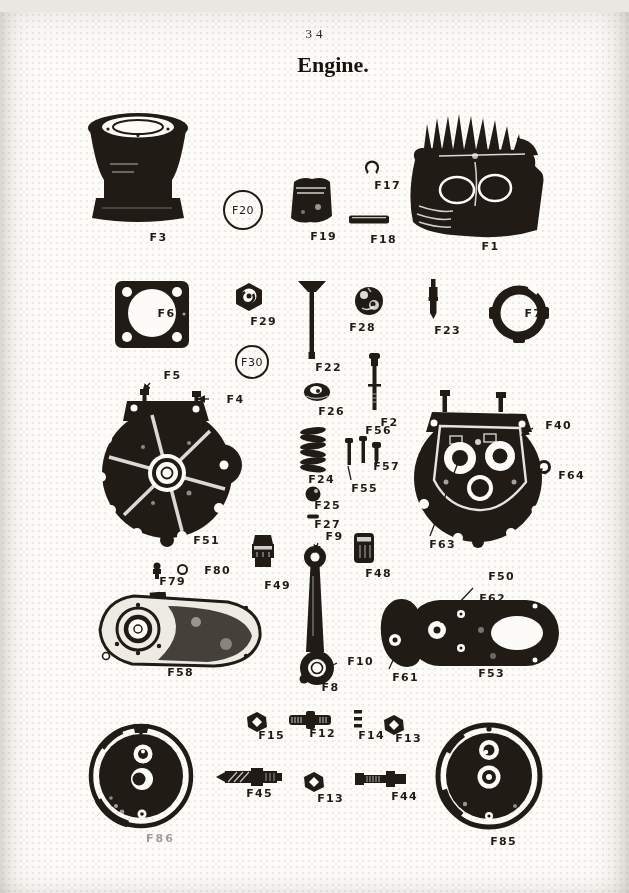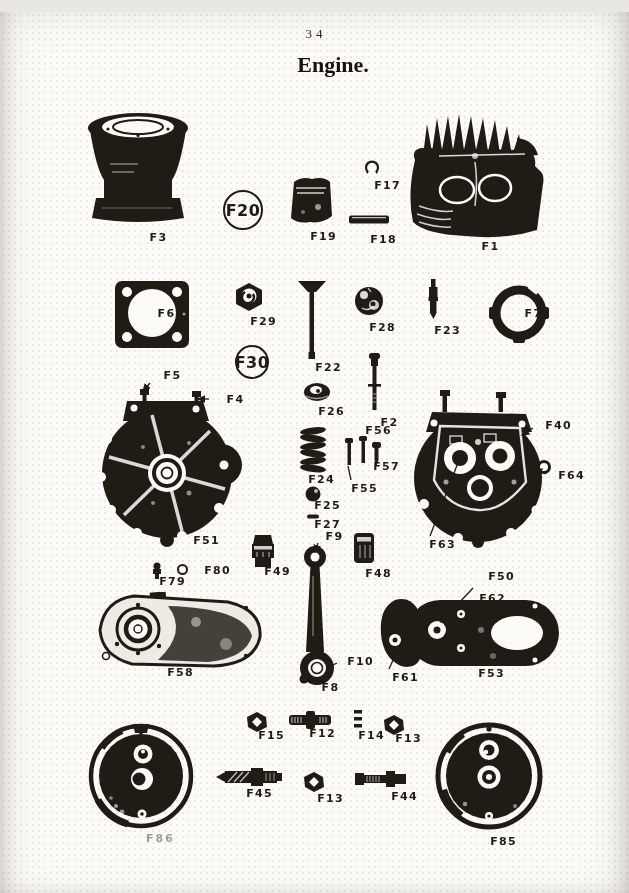--- a/index.html
+++ b/index.html
@@ -27,21 +27,21 @@
   .lbl{
     position:absolute;transform:translateX(-50%);
     font-weight:bold;font-size:11px;letter-spacing:1.3px;color:#201b15;white-space:nowrap;padding-left:29px;
   }
   .lbl.center{transform:translate(-50%,-50%);}
   .lbl.faded{opacity:.42;letter-spacing:2px;}
   .circle-part{
     position:absolute;border:2.6px solid #201b15;border-radius:50%;
     display:flex;align-items:center;justify-content:center;box-sizing:border-box;
   }
-  .circle-part span{font-weight:bold;font-size:16px;letter-spacing:.5px;color:#201b15;}
+  .circle-part span{font-weight:normal;font-size:11px;letter-spacing:.5px;color:#201b15;}
   .overlay{position:absolute;left:0;top:0;pointer-events:none;}
 </style>
 </head>
 <body>
 
 <div class="page">
 
   <div class="page-num">34</div>
   <div class="page-title">Engine.</div>
 
@@ -145,21 +145,21 @@
   <div class="part" style="left:354px;top:273px;width:30px;height:34px">
     <svg viewBox="0 0 30 34">
       <circle cx="15" cy="16" r="14" fill="#201b15"></circle>
       <circle cx="10" cy="10" r="4" fill="#fcfbf8" opacity=".85"></circle>
       <circle cx="20" cy="20" r="5" fill="#fcfbf8" opacity=".8"></circle>
       <circle cx="19" cy="19" r="2.5" fill="#201b15"></circle>
       <path d="M8,23 q6,4 12,-2" stroke="#fcfbf8" stroke-width="1.5" fill="none" opacity=".8"></path>
       <path d="M14,3 l3,4" stroke="#fcfbf8" stroke-width="1.3" opacity=".7"></path>
     </svg>
   </div>
-  <span class="lbl" style="left:368px;top:309px">F28</span>
+  <span class="lbl" style="left:348px;top:309px">F28</span>
 
   <div class="part" style="left:426px;top:266px;width:14px;height:42px">
     <svg viewBox="0 0 14 42">
       <rect x="5" y="1" width="4.5" height="9" fill="#201b15"></rect>
       <rect x="3" y="9" width="8.5" height="10" fill="#201b15"></rect>
       <rect x="2.5" y="19" width="9.5" height="4" fill="#201b15"></rect>
       <rect x="4" y="23" width="6.5" height="12" fill="#201b15"></rect>
       <polygon points="4,35 10.5,35 7.5,41" fill="#201b15"></polygon>
     </svg>
   </div>
@@ -350,21 +350,21 @@
 
   <div class="part" style="left:250px;top:522px;width:26px;height:34px">
     <svg viewBox="0 0 26 34">
       <path d="M5,1 h16 l2,9 h-20 z" fill="#201b15"></path>
       <rect x="2" y="10" width="22" height="14" fill="#201b15"></rect>
       <rect x="5" y="24" width="16" height="9" fill="#201b15"></rect>
       <rect x="4" y="12" width="18" height="3.5" fill="#fcfbf8" opacity=".8"></rect>
       <path d="M7,18 v5 M13,18 v5 M19,18 v5" stroke="#fcfbf8" stroke-width="1.2" opacity=".6"></path>
     </svg>
   </div>
-  <span class="lbl" style="left:263px;top:553px">F49</span>
+  <span class="lbl" style="left:263px;top:567px">F49</span>
 
   <div class="part" style="left:352px;top:520px;width:24px;height:32px">
     <svg viewBox="0 0 24 32">
       <rect x="2" y="1" width="20" height="30" rx="4" fill="#201b15"></rect>
       <rect x="5" y="5" width="14" height="4.5" fill="#fcfbf8" opacity=".8"></rect>
       <path d="M8,13 v13 M13,13 v13 M18,13 v13" stroke="#fcfbf8" stroke-width="1.2" opacity=".55"></path>
     </svg>
   </div>
   <span class="lbl" style="left:364px;top:555px">F48</span>
 

